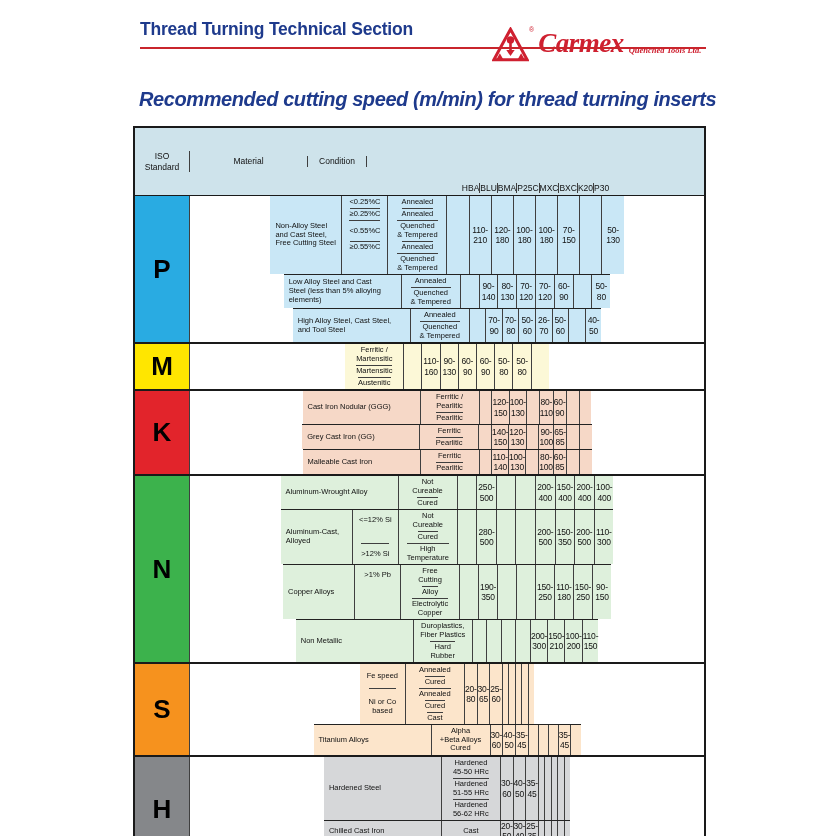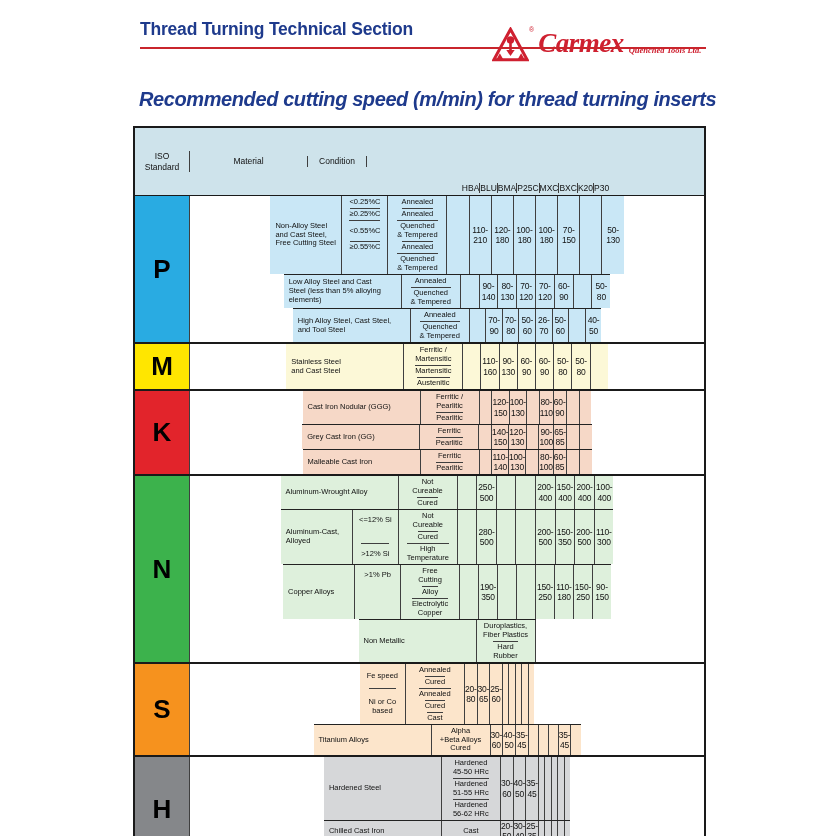--- a/index.html
+++ b/index.html
@@ -101,34 +101,33 @@
     <div class="cellc section" style="display: flex;"><div class="cellc iso-letter" style="background: rgb(41, 171, 226);">P</div><div class="cellc sec-body" style="display: flex;"><div class="cellc group" style="display: flex; background: rgb(201, 231, 246);"><div class="cellc g-mat">Non-Alloy Steel
 and Cast Steel,
 Free Cutting Steel</div><div class="cellc subcol" style="display: flex;"><div class="cellc sub-cell" style="height: 12px;">&lt;0.25%C</div><div class="cellc sub-cell" style="height: 12px;">≥0.25%C</div><div class="cellc sub-cell" style="height: 21px;">&lt;0.55%C</div><div class="cellc sub-cell" style="height: 12px;">≥0.55%C</div><div class="cellc sub-cell" style="height: 21px;"></div></div><div class="cellc condcol" style="display: flex;"><div class="cellc cond-cell" style="height: 12px;">Annealed</div><div class="cellc cond-cell" style="height: 12px;">Annealed</div><div class="cellc cond-cell" style="height: 21px;">Quenched
 &amp; Tempered</div><div class="cellc cond-cell" style="height: 12px;">Annealed</div><div class="cellc cond-cell" style="height: 21px;">Quenched
 &amp; Tempered</div></div><div class="cellc vals" style="display: flex;"><div class="cellc val"></div><div class="cellc val">110-210</div><div class="cellc val">120-180</div><div class="cellc val">100-180</div><div class="cellc val">100-180</div><div class="cellc val">70-150</div><div class="cellc val"></div><div class="cellc val">50-130</div></div></div><div class="cellc group" style="display: flex; background: rgb(201, 231, 246);"><div class="cellc g-mat wide">Low Alloy Steel and Cast
 Steel (less than 5% alloying
 elements)</div><div class="cellc condcol" style="display: flex;"><div class="cellc cond-cell" style="height: 12px;">Annealed</div><div class="cellc cond-cell" style="height: 21px;">Quenched
 &amp; Tempered</div></div><div class="cellc vals" style="display: flex;"><div class="cellc val"></div><div class="cellc val">90-140</div><div class="cellc val">80-130</div><div class="cellc val">70-120</div><div class="cellc val">70-120</div><div class="cellc val">60-90</div><div class="cellc val"></div><div class="cellc val">50-80</div></div></div><div class="cellc group" style="display: flex; background: rgb(201, 231, 246);"><div class="cellc g-mat wide">High Alloy Steel, Cast Steel,
 and Tool Steel</div><div class="cellc condcol" style="display: flex;"><div class="cellc cond-cell" style="height: 12px;">Annealed</div><div class="cellc cond-cell" style="height: 21px;">Quenched
 &amp; Tempered</div></div><div class="cellc vals" style="display: flex; justify-content: flex-end;"><div class="cellc val"></div><div class="cellc val">70-90</div><div class="cellc val">70-80</div><div class="cellc val">50-60</div><div class="cellc val">26-70</div><div class="cellc val">50-60</div><div class="cellc val"></div><div class="cellc val">40-50</div></div></div></div></div>
-    <div class="cellc section" style="display: flex;"><div class="cellc iso-letter" style="background: rgb(255, 230, 0);">M</div><div class="cellc sec-body" style="display: flex;"><div class="cellc group" style="display: flex; background: rgb(252, 248, 215);"><div class="cellc g-mat wide">Stainless Steel
-and Cast Steel</div><div class="cellc condcol" style="display: flex;"><div class="cellc cond-cell" style="height: 21px;">Ferritic /
+    <div class="cellc section" style="display: flex;"><div class="cellc iso-letter" style="background: rgb(255, 230, 0);">M</div><div class="cellc sec-body" style="display: flex;"><div class="cellc group" style="display: flex; background: rgb(252, 248, 215);"><div class="cellc condcol" style="display: flex;"><div class="cellc cond-cell" style="height: 21px;">Ferritic /
 Martensitic</div><div class="cellc cond-cell" style="height: 12px;">Martensitic</div><div class="cellc cond-cell" style="height: 12px;">Austenitic</div></div><div class="cellc vals" style="display: flex;"><div class="cellc val"></div><div class="cellc val">110-160</div><div class="cellc val">90-130</div><div class="cellc val">60-90</div><div class="cellc val">60-90</div><div class="cellc val">50-80</div><div class="cellc val">50-80</div><div class="cellc val"></div></div></div></div></div>
     <div class="cellc section" style="display: flex;"><div class="cellc iso-letter" style="background: rgb(226, 36, 43);">K</div><div class="cellc sec-body" style="display: flex;"><div class="cellc group" style="display: flex; background: rgb(246, 216, 199);"><div class="cellc g-mat wide">Cast Iron Nodular (GGG)</div><div class="cellc condcol" style="display: flex;"><div class="cellc cond-cell" style="height: 21px;">Ferritic /
 Pearlitic</div><div class="cellc cond-cell" style="height: 12px;">Pearlitic</div></div><div class="cellc vals" style="display: flex;"><div class="cellc val"></div><div class="cellc val">120-150</div><div class="cellc val">100-130</div><div class="cellc val"></div><div class="cellc val">80-110</div><div class="cellc val">60-90</div><div class="cellc val"></div><div class="cellc val"></div></div></div><div class="cellc group" style="display: flex; background: rgb(246, 216, 199);"><div class="cellc g-mat wide">Grey Cast Iron (GG)</div><div class="cellc condcol" style="display: flex;"><div class="cellc cond-cell" style="height: 12px;">Ferritic</div><div class="cellc cond-cell" style="height: 12px;">Pearlitic</div></div><div class="cellc vals" style="display: flex;"><div class="cellc val"></div><div class="cellc val">140-150</div><div class="cellc val">120-130</div><div class="cellc val"></div><div class="cellc val">90-100</div><div class="cellc val">65-85</div><div class="cellc val"></div><div class="cellc val"></div></div></div><div class="cellc group" style="display: flex; background: rgb(246, 216, 199);"><div class="cellc g-mat wide">Malleable Cast Iron</div><div class="cellc condcol" style="display: flex;"><div class="cellc cond-cell" style="height: 12px;">Ferritic</div><div class="cellc cond-cell" style="height: 12px;">Pearlitic</div></div><div class="cellc vals" style="display: flex;"><div class="cellc val"></div><div class="cellc val">110-140</div><div class="cellc val">100-130</div><div class="cellc val"></div><div class="cellc val">80-100</div><div class="cellc val">60-85</div><div class="cellc val"></div><div class="cellc val"></div></div></div></div></div>
     <div class="cellc section" style="display: flex;"><div class="cellc iso-letter" style="background: rgb(60, 178, 76);">N</div><div class="cellc sec-body" style="display: flex;"><div class="cellc group" style="display: flex; background: rgb(222, 240, 220);"><div class="cellc g-mat wide">Aluminum-Wrought Alloy</div><div class="cellc condcol" style="display: flex;"><div class="cellc cond-cell" style="height: 21px;">Not
 Cureable</div><div class="cellc cond-cell" style="height: 12px;">Cured</div></div><div class="cellc vals" style="display: flex;"><div class="cellc val"></div><div class="cellc val">250-500</div><div class="cellc val"></div><div class="cellc val"></div><div class="cellc val">200-400</div><div class="cellc val">150-400</div><div class="cellc val">200-400</div><div class="cellc val">100-400</div></div></div><div class="cellc group" style="display: flex; background: rgb(222, 240, 220);"><div class="cellc g-mat">Aluminum-Cast,
 Alloyed</div><div class="cellc subcol" style="display: flex;"><div class="cellc sub-cell" style="height: 21px;">&lt;=12% Si</div><div class="cellc sub-cell" style="height: 12px;"></div><div class="cellc sub-cell" style="height: 21px;">&gt;12% Si</div></div><div class="cellc condcol" style="display: flex;"><div class="cellc cond-cell" style="height: 21px;">Not
 Cureable</div><div class="cellc cond-cell" style="height: 12px;">Cured</div><div class="cellc cond-cell" style="height: 21px;">High
 Temperature</div></div><div class="cellc vals" style="display: flex;"><div class="cellc val"></div><div class="cellc val">280-500</div><div class="cellc val"></div><div class="cellc val"></div><div class="cellc val">200-500</div><div class="cellc val">150-350</div><div class="cellc val">200-500</div><div class="cellc val">110-300</div></div></div><div class="cellc group" style="display: flex; background: rgb(222, 240, 220);"><div class="cellc g-mat">Copper Alloys</div><div class="cellc subcol" style="display: flex;"><div class="cellc sub-cell" style="height: 21px;">&gt;1% Pb</div><div class="cellc sub-cell" style="height: 12px;"></div><div class="cellc sub-cell" style="height: 21px;"></div></div><div class="cellc condcol" style="display: flex;"><div class="cellc cond-cell" style="height: 21px;">Free
 Cutting</div><div class="cellc cond-cell" style="height: 12px;">Alloy</div><div class="cellc cond-cell" style="height: 21px;">Electrolytic
 Copper</div></div><div class="cellc vals" style="display: flex;"><div class="cellc val"></div><div class="cellc val">190-350</div><div class="cellc val"></div><div class="cellc val"></div><div class="cellc val">150-250</div><div class="cellc val">110-180</div><div class="cellc val">150-250</div><div class="cellc val">90-150</div></div></div><div class="cellc group" style="display: flex; background: rgb(222, 240, 220);"><div class="cellc g-mat wide">Non Metallic</div><div class="cellc condcol" style="display: flex;"><div class="cellc cond-cell" style="height: 21px;">Duroplastics,
 Fiber Plastics</div><div class="cellc cond-cell" style="height: 21px;">Hard
-Rubber</div></div></div></div></div>
+Rubber</div></div><div class="cellc vals" style="display: flex;"><div class="cellc val"></div><div class="cellc val"></div><div class="cellc val"></div><div class="cellc val"></div><div class="cellc val">200-300</div><div class="cellc val">150-210</div><div class="cellc val">100-200</div><div class="cellc val">110-150</div></div></div></div></div>
     <div class="cellc section" style="display: flex;"><div class="cellc iso-letter" style="background: rgb(246, 146, 30);">S</div><div class="cellc sec-body" style="display: flex;"><div class="cellc group" style="display: flex; background: rgb(252, 229, 203);"><div class="cellc subcol" style="display: flex;"><div class="cellc sub-cell" style="height: 24px;">Fe speed</div><div class="cellc sub-cell" style="height: 36px;">Ni or Co
 based</div></div><div class="cellc condcol" style="display: flex;"><div class="cellc cond-cell" style="height: 12px;">Annealed</div><div class="cellc cond-cell" style="height: 12px;">Cured</div><div class="cellc cond-cell" style="height: 12px;">Annealed</div><div class="cellc cond-cell" style="height: 12px;">Cured</div><div class="cellc cond-cell" style="height: 12px;">Cast</div></div><div class="cellc vals" style="display: flex;"><div class="cellc val">20-80</div><div class="cellc val">30-65</div><div class="cellc val">25-60</div><div class="cellc val"></div><div class="cellc val"></div><div class="cellc val"></div><div class="cellc val"></div><div class="cellc val"></div></div></div><div class="cellc group" style="display: flex; background: rgb(252, 229, 203);"><div class="cellc g-mat wide">Titanium Alloys</div><div class="cellc condcol" style="display: flex;"><div class="cellc cond-cell" style="height: 30px;">Alpha
 +Beta Alloys
 Cured</div></div><div class="cellc vals" style="display: flex;"><div class="cellc val">30-60</div><div class="cellc val">40-50</div><div class="cellc val">35-45</div><div class="cellc val"></div><div class="cellc val"></div><div class="cellc val"></div><div class="cellc val">35-45</div><div class="cellc val"></div></div></div></div></div>
     <div class="cellc section" style="display: flex;"><div class="cellc iso-letter" style="background: rgb(133, 135, 138);">H</div><div class="cellc sec-body" style="display: flex;"><div class="cellc group" style="display: flex; background: rgb(214, 215, 217);"><div class="cellc g-mat wide">Hardened Steel</div><div class="cellc condcol" style="display: flex;"><div class="cellc cond-cell" style="height: 21px;">Hardened
 45-50 HRc</div><div class="cellc cond-cell" style="height: 21px;">Hardened
 51-55 HRc</div><div class="cellc cond-cell" style="height: 21px;">Hardened
 56-62 HRc</div></div><div class="cellc vals" style="display: flex;"><div class="cellc val">30-60</div><div class="cellc val">40-50</div><div class="cellc val">35-45</div><div class="cellc val"></div><div class="cellc val"></div><div class="cellc val"></div><div class="cellc val"></div><div class="cellc val"></div></div></div><div class="cellc group" style="display: flex; background: rgb(214, 215, 217);"><div class="cellc g-mat wide">Chilled Cast Iron</div><div class="cellc condcol" style="display: flex;"><div class="cellc cond-cell" style="height: 12px;">Cast</div></div><div class="cellc vals" style="display: flex;"><div class="cellc val">20-50</div><div class="cellc val">30-40</div><div class="cellc val">25-35</div><div class="cellc val"></div><div class="cellc val"></div><div class="cellc val"></div><div class="cellc val"></div><div class="cellc val"></div></div></div><div class="cellc group" style="display: flex; background: rgb(214, 215, 217);"><div class="cellc g-mat wide">Cast Iron</div><div class="cellc condcol" style="display: flex;"><div class="cellc cond-cell" style="height: 12px;">Hardened</div></div><div class="cellc vals" style="display: flex;"><div class="cellc val">20-40</div><div class="cellc val">20-30</div><div class="cellc val">15-25</div><div class="cellc val"></div><div class="cellc val"></div><div class="cellc val"></div><div class="cellc val"></div><div class="cellc val"></div></div></div></div></div>
   </div>
 

